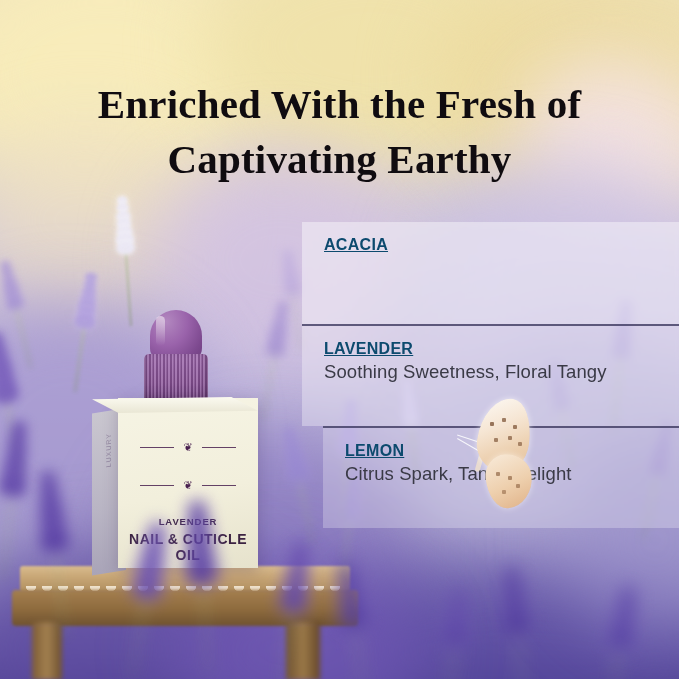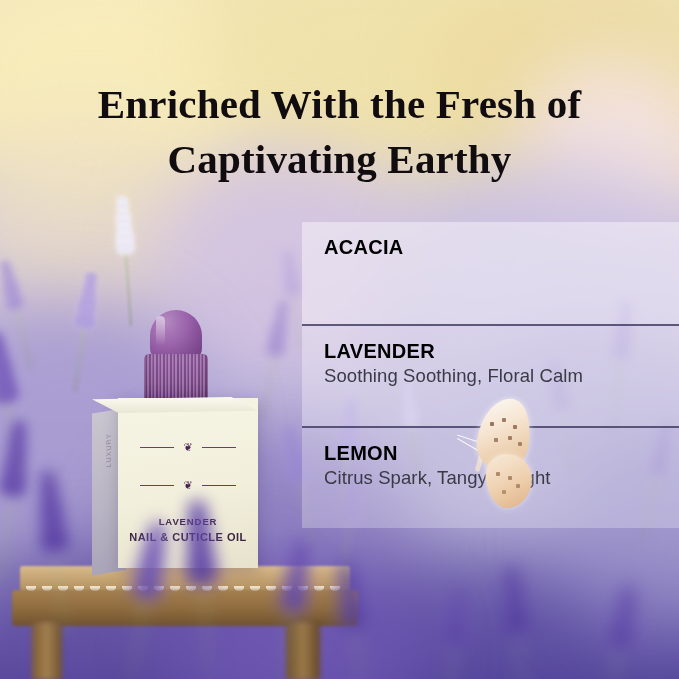--- a/index.html
+++ b/index.html
@@ -89,44 +89,44 @@
     font-family:"Liberation Sans",sans-serif;}
   .orn{position:absolute;left:26px;width:140px;height:12px;}
   .orn-line{position:absolute;top:5px;height:1px;background:#4a2250;opacity:.85;}
   .orn-line.l{left:22px;width:34px;}
   .orn-line.r{right:22px;width:34px;}
   .orn-mid{position:absolute;left:50%;top:0px;margin-left:-10px;width:20px;height:11px;
     color:#4a2250;font-size:11px;line-height:11px;text-align:center;}
   .lbl-sub1{position:absolute;left:26px;top:118px;width:140px;text-align:center;
     font-size:9.5px;font-weight:700;letter-spacing:.9px;color:#3c2342;}
   .lbl-sub2{position:absolute;left:26px;top:133px;width:140px;text-align:center;
-    font-size:11px;font-weight:700;letter-spacing:.5px;color:#3c2342;}
+    font-size:14px;font-weight:700;letter-spacing:.5px;color:#3c2342;}
   .box-sidetext{position:absolute;left:3px;top:40px;width:26px;
     font-size:7px;letter-spacing:1px;color:rgba(90,70,110,.45);
     transform:rotate(-90deg);transform-origin:center;white-space:nowrap;}
 
   
   .headline{position:absolute;left:0;top:50px;width:679px;text-align:center;
     font-family:"Liberation Serif",serif;color:#100c10;
     font-size:41px;line-height:1.33;letter-spacing:.2px;}
   .headline .l2{display:block;}
 
   
   .cards{position:absolute;left:302px;top:222px;width:377px;}
   .card{position:relative;padding:14px 0 12px 22px;
     background:rgba(255,255,255,.36);
     backdrop-filter:blur(2px);}
   .card + .card{border-top:2.5px solid rgba(58,54,92,.78);}
-  .card .name{font-size:20px;font-weight:700;letter-spacing:.3px;color:#000000;
-    line-height:1.12;}
+  .card .name{font-size:16px;font-weight:700;letter-spacing:.3px;color:#0c4a6e;
+    line-height:1.12;text-decoration:underline;}
   .card .desc{font-size:18.5px;font-weight:400;letter-spacing:.1px;color:#3a3a46;
     line-height:1.2;margin-top:3px;}
   .c1{height:76px;background:rgba(255,255,255,.42);}
   .c2{height:74px;background:rgba(255,255,255,.33);}
-  .c3{height:74px;background:rgba(255,255,255,.26);}
+  .c3{height:74px;background:rgba(255,255,255,.26);margin-left:21px;}
   .c4{height:76px;background:rgba(255,255,255,.30);}
 
   
   .butterfly{position:absolute;left:452px;top:398px;width:96px;height:118px;}
   .wing{position:absolute;}
   .wing-up{left:26px;top:0;width:52px;height:74px;
     background:linear-gradient(150deg,#fdfbf7 0%,#f6e6d4 38%,#eccfae 70%,#e3bf9a 100%);
     border-radius:58% 42% 46% 54%/62% 58% 42% 38%;
     transform:rotate(8deg);
     box-shadow:0 0 6px rgba(255,255,255,.6);}
@@ -452,21 +452,21 @@
     <span>Enriched With the Fresh of</span>
     <span class="l2">Captivating Earthy</span>
   </h1>
 
   <div class="cards">
     <div class="card c1">
       <div class="name">ACACIA</div>
     </div>
     <div class="card c2">
       <div class="name">LAVENDER</div>
-      <div class="desc">Soothing Soothing, Floral Calm</div>
+      <div class="desc">Soothing Sweetness, Floral Tangy</div>
     </div>
     <div class="card c3">
       <div class="name">LEMON</div>
       <div class="desc">Citrus Spark, Tangy Delight</div>
     </div>
   </div>
 
   <div class="butterfly">
     <div class="ant ant1"></div>
     <div class="ant ant2"></div>

